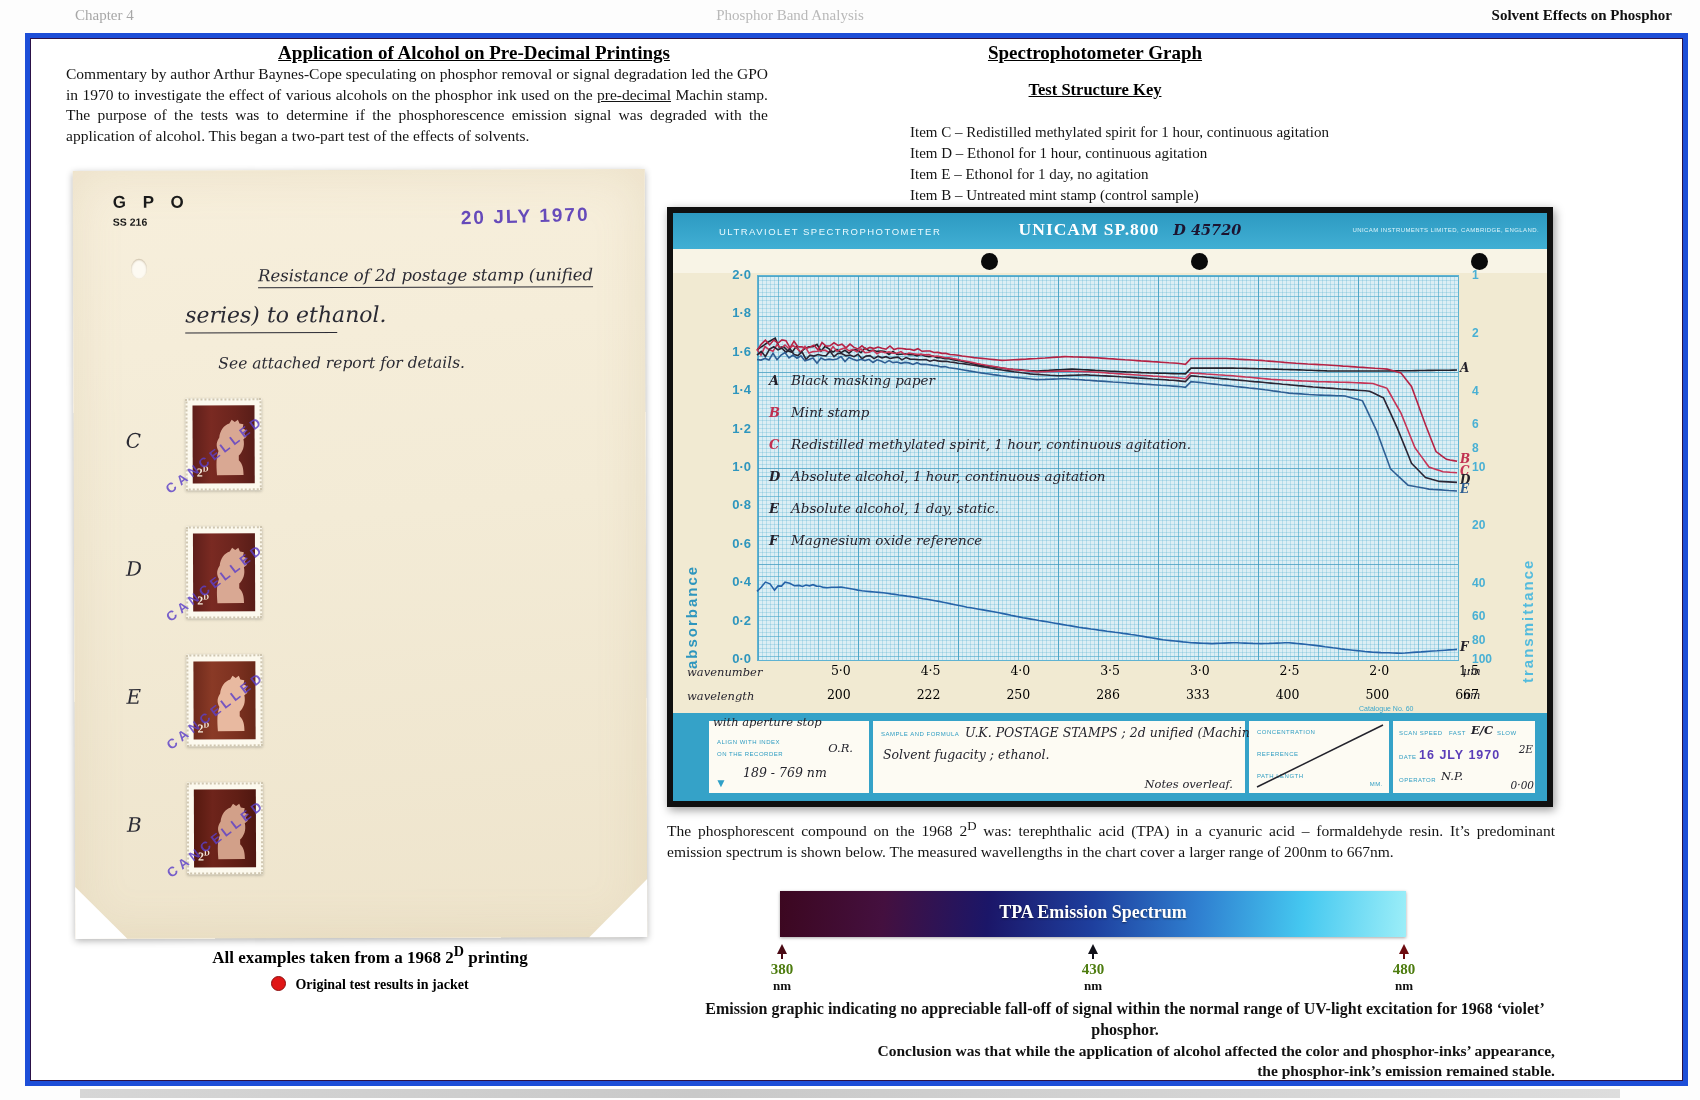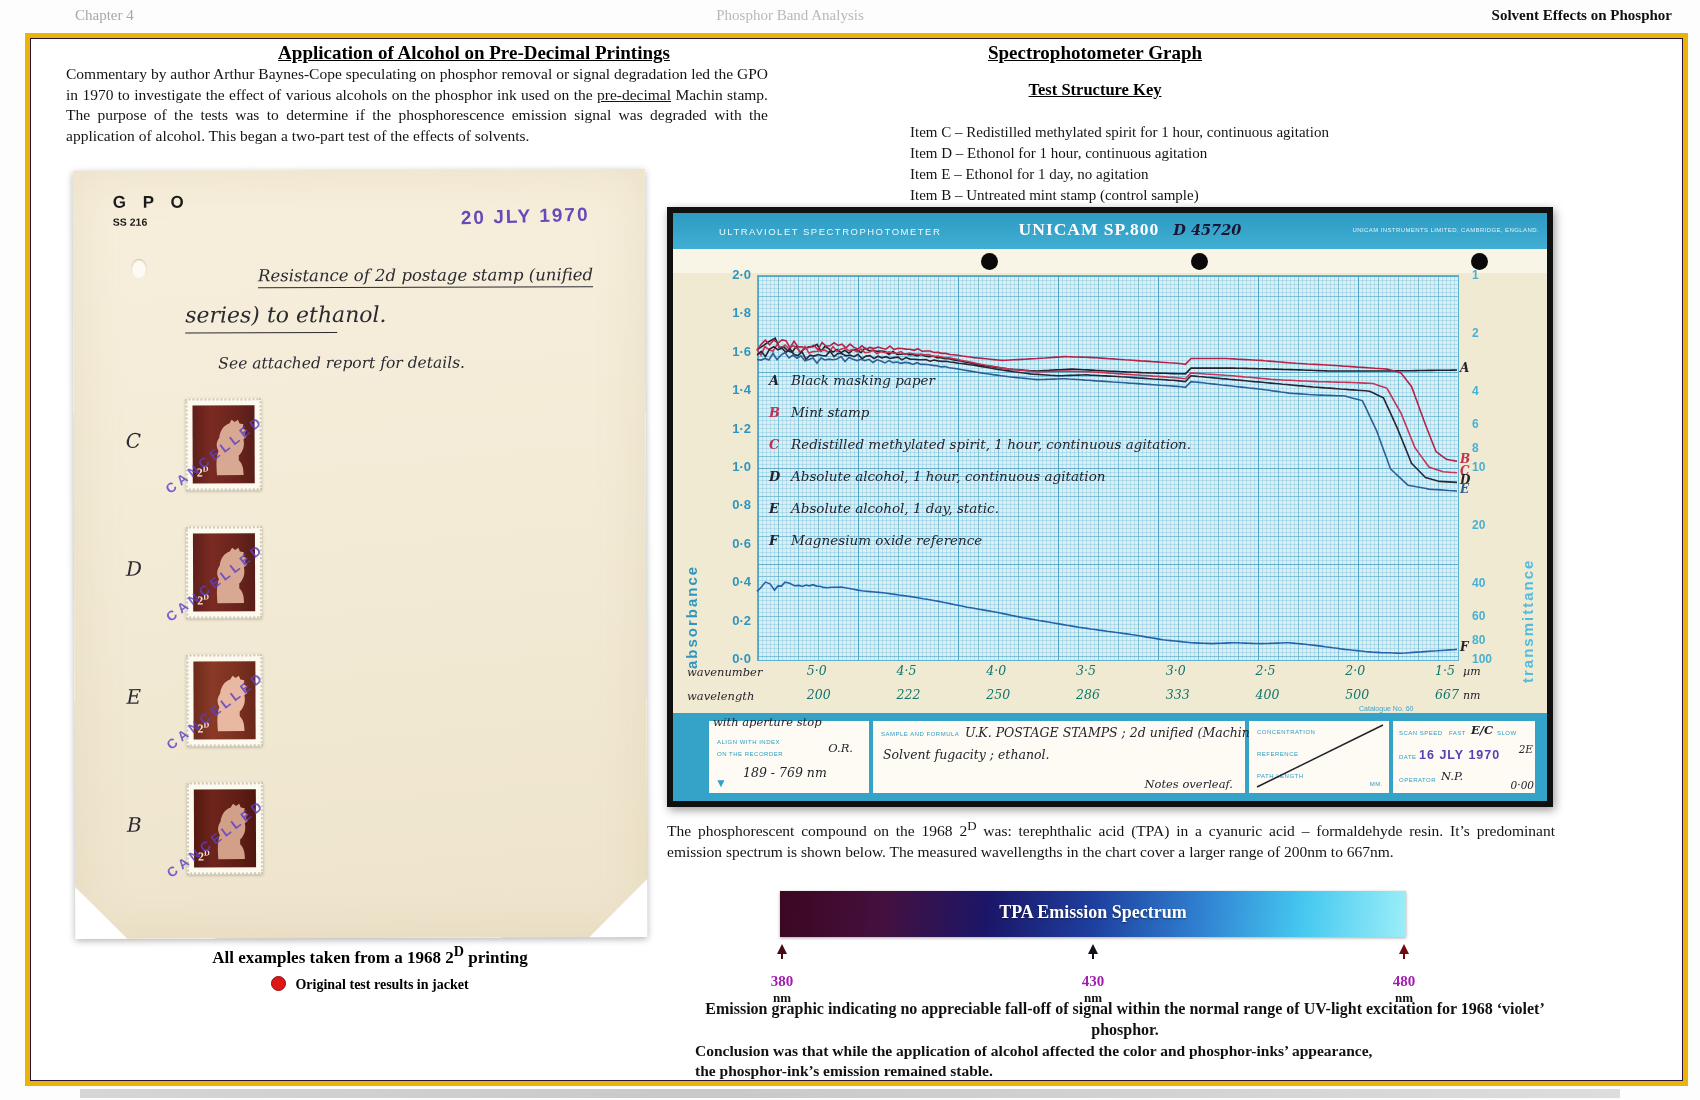--- a/index.html
+++ b/index.html
@@ -4,21 +4,21 @@
 <style>
   html,body{margin:0;padding:0;background:#fff;}
   .page{position:relative;width:1700px;height:1100px;background:#fdfdfd;font-family:"Liberation Serif",serif;overflow:hidden;}
   .abs{position:absolute;}
   
   .hdr{font-size:15px;top:7px;}
   .hdr-left{left:75px;color:#a7a7a7;}
   .hdr-center{left:240px;width:1100px;text-align:center;color:#b9b9b9;}
   .hdr-right{right:28px;color:#101010;font-weight:bold;}
   
-  .frame{left:25px;top:33px;width:1653px;height:1043px;border:5px solid #eab308;box-shadow:inset 0 0 0 1px #2c1247;background:#fff;}
+  .frame{left:25px;top:33px;width:1653px;height:1043px;border:5px solid #1d4ed8;box-shadow:inset 0 0 0 1px #2c1247;background:#fff;}
   .u{text-decoration:underline;}
   .lp-title{left:38px;top:4px;width:812px;text-align:center;font-size:19px;font-weight:bold;}
   .lp-para{left:36px;top:26px;width:702px;font-size:15.5px;line-height:1.33;text-align:justify;color:#141414;}
   
   .gpo{left:44px;top:132px;width:572px;height:768px;background:linear-gradient(175deg,#f7efdc,#f3ebd6 45%,#eee4cc);box-shadow:0 2px 7px rgba(0,0,0,.3), inset 0 0 50px rgba(185,155,105,.18);transform:rotate(-.2deg);}
   .ear{width:0;height:0;position:absolute;bottom:0;}
   .ear-l{left:0;border-bottom:52px solid #ffffff;border-right:52px solid transparent;}
   .ear-r{right:0;border-bottom:58px solid #ffffff;border-left:58px solid transparent;}
   .gpo-logo{left:40px;top:22px;font-family:"Liberation Sans",sans-serif;font-weight:bold;font-size:17px;letter-spacing:6px;color:#1a1a1a;}
   .gpo-form{left:40px;top:45px;font-family:"Liberation Sans",sans-serif;font-weight:bold;font-size:10.5px;color:#1a1a1a;}
@@ -65,21 +65,21 @@
     background-image:
       repeating-linear-gradient(to right, rgba(70,170,205,.25) 0 1px, transparent 1px 4px),
       repeating-linear-gradient(to bottom, rgba(70,170,205,.25) 0 1px, transparent 1px 4px),
       repeating-linear-gradient(to right, rgba(45,150,190,.4) 0 1px, transparent 1px 20px),
       repeating-linear-gradient(to bottom, rgba(45,150,190,.4) 0 1px, transparent 1px 20px),
       repeating-linear-gradient(to right, rgba(25,125,170,.55) 0 1px, transparent 1px 100px),
       repeating-linear-gradient(to bottom, rgba(25,125,170,.55) 0 1px, transparent 1px 96px);}
   #chart-dyn{position:absolute;left:0;top:0;width:874px;height:588px;}
   .ax-y{position:absolute;width:44px;text-align:right;font-family:"Liberation Sans",sans-serif;font-weight:bold;font-size:13px;color:#2e96be;}
   .ax-t{position:absolute;font-family:"Liberation Sans",sans-serif;font-weight:bold;font-size:12px;color:#49b0d4;}
-  .ax-x1,.ax-x2{position:absolute;width:44px;text-align:left;font-family:"DejaVu Serif",serif;font-style:italic;font-size:12.5px;color:#0f766e;}
+  .ax-x1,.ax-x2{position:absolute;width:44px;text-align:right;font-family:"DejaVu Serif",serif;font-size:12.5px;color:#000000;}
   .curve-label{position:absolute;font-family:"DejaVu Serif",serif;font-style:italic;font-weight:bold;font-size:12px;}
   .vt{position:absolute;writing-mode:vertical-rl;transform:rotate(180deg);font-family:"Liberation Sans",sans-serif;font-weight:bold;font-size:15px;letter-spacing:2px;}
   .vt-a{left:10px;top:296px;height:160px;color:#2e96be;}
   .vt-t{left:846px;top:285px;height:185px;color:#53bbdd;}
   .axrow-lab{position:absolute;font-family:"DejaVu Serif",serif;font-style:italic;font-size:11.5px;color:#26242e;left:14px;}
   .axunit{position:absolute;left:790px;font-family:"DejaVu Serif",serif;font-style:italic;font-size:11px;color:#26242e;}
   .cat{position:absolute;left:686px;top:492px;font-family:"Liberation Sans",sans-serif;font-size:7px;color:#3aa6cc;}
   .leg{position:absolute;left:96px;white-space:nowrap;}
   .lg-l{display:inline-block;width:22px;font-family:"DejaVu Serif",serif;font-style:italic;font-weight:bold;font-size:13px;}
   .lg-t{font-family:"DejaVu Serif",serif;font-style:italic;font-size:13.5px;color:#26242e;}
@@ -90,24 +90,24 @@
   .fhand{position:absolute;font-family:"DejaVu Serif",serif;font-style:italic;font-size:11.5px;color:#23232c;white-space:nowrap;}
   .fstamp{position:absolute;font-family:"Liberation Sans",sans-serif;font-weight:bold;font-size:12.5px;letter-spacing:1px;color:#5a3db8;}
   .ftri{position:absolute;left:6px;bottom:2px;font-size:12px;color:#2fa0c8;}
   
   .rp-body{left:637px;top:779px;width:888px;font-size:15.5px;line-height:1.35;text-align:justify;color:#141414;}
   .tpa{left:750px;top:853px;width:626px;height:46px;box-shadow:0 1px 3px rgba(0,0,0,.35);}
   .tpa-t{position:absolute;left:0;right:0;top:11px;text-align:center;color:#fff;font-weight:bold;font-size:18px;text-shadow:0 1px 2px rgba(0,0,0,.5);}
   .marker{position:absolute;top:901px;width:56px;text-align:center;color:#111;}
   .arr{width:2px;height:11px;background:currentColor;margin:9px auto 0;position:relative;}
   .arr::before{content:'';position:absolute;top:-9px;left:-4.5px;border:5.5px solid transparent;border-bottom:10px solid currentColor;}
-  .mval{font-weight:bold;font-size:15px;color:#a21caf;margin-top:14px;}
+  .mval{font-weight:bold;font-size:15px;color:#4d7c0f;margin-top:2px;}
   .munit{font-weight:bold;font-size:13px;color:#111;}
   .rp-capt{left:665px;top:961px;width:860px;text-align:center;font-weight:bold;font-size:16px;line-height:1.3;color:#111;}
-  .rp-conc{left:665px;top:1003px;width:860px;text-align:left;font-weight:bold;font-size:15.5px;line-height:1.3;color:#111;}
+  .rp-conc{left:665px;top:1003px;width:860px;text-align:right;font-weight:bold;font-size:15.5px;line-height:1.3;color:#111;}
   .bstrip{left:80px;top:1089px;width:1540px;height:9px;background:linear-gradient(90deg,#d6d6d6,#c9c9c9 40%,#dddddd);}
 </style>
 </head>
 <body>
 
 <svg width="0" height="0" style="position:absolute">
   <defs>
     <symbol id="queen" viewBox="0 0 64 76">
       <path d="M17 76 C16 62 16 53 19 45 C15 38 17 32 20 28 C21 19 26 12 33 10 L36 5 L40 8 L44 5 L46 10 L51 11 L50 16 L55 19 L52 23 L55 27 L51 30 C53 39 50 46 45 51 L45 57 C50 62 51 68 51 76 Z" fill="currentColor"></path>
     </symbol>

